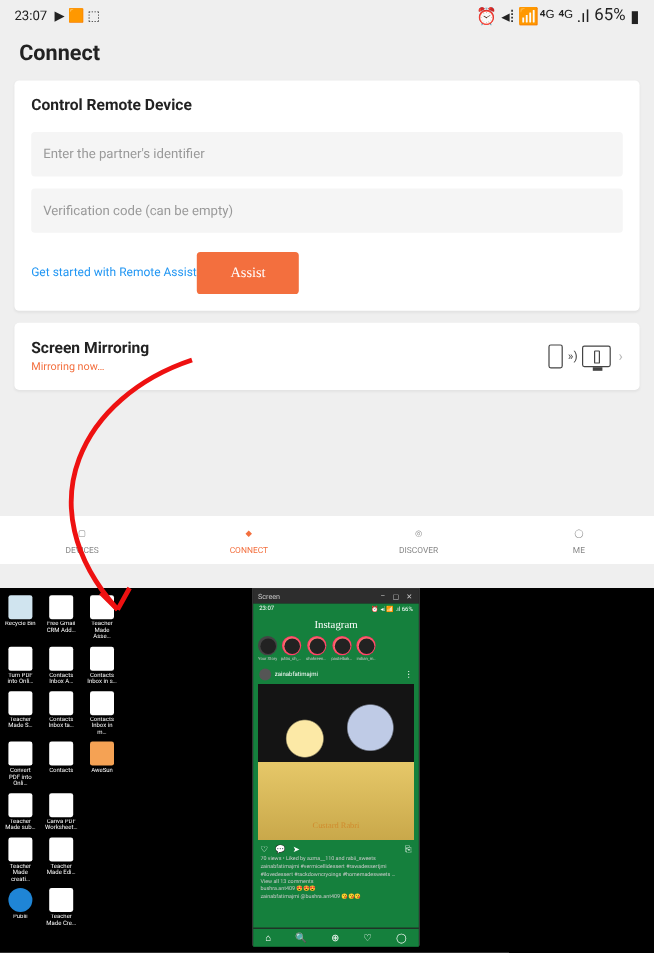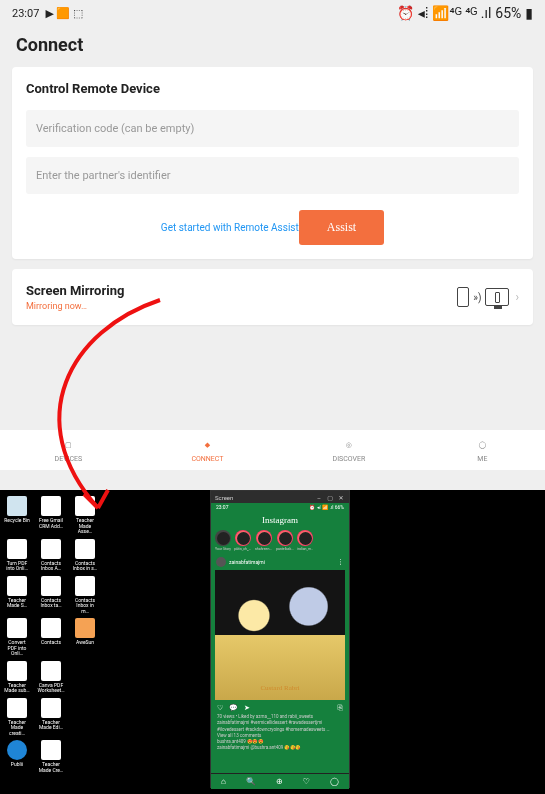--- a/index.html
+++ b/index.html
@@ -10,21 +10,21 @@
   .phone-inner { width: 100%; height: 490px; background: #efefef; }
 
   .status-bar { height: 26px; display: flex; justify-content: space-between; align-items: center; padding: 0 12px; font-size: 11px; color: #222; background: #efefef; }
   .status-left { display: flex; gap: 6px; align-items: center; }
   .status-right { display: flex; gap: 4px; align-items: center; font-size: 14px; }
   .page-title { font-size: 18px; font-weight: 700; color: #222; padding: 8px 16px 12px; }
 
   .card { background: #fff; margin: 0 12px 10px; border-radius: 4px; box-shadow: 0 1px 2px rgba(0,0,0,.05); padding: 14px; }
   .card-title { font-size: 13px; font-weight: 700; color: #222; margin-bottom: 14px; }
   .input-box { background: #f5f5f5; border-radius: 3px; padding: 12px 10px; font-size: 11px; color: #999; margin-bottom: 10px; }
-  .row-actions { display: flex; justify-content: center; align-items: center; margin-top: 16px; }
+  .row-actions { display: flex; justify-content: flex-start; align-items: center; margin-top: 16px; }
   .link-text { font-size: 10px; color: #2196f3; }
   .assist-btn { background: #f36f3e; color: #fff; font-size: 12px; padding: 10px 28px; border-radius: 3px; border: none; font-family: Liberation Serif, serif; }
 
   .mirror-card { display: flex; justify-content: space-between; align-items: center; padding: 14px; }
   .mirror-left { display: flex; flex-direction: column; }
   .mirror-title { font-size: 13px; font-weight: 700; color: #222; }
   .mirror-status { font-size: 9px; color: #f36f3e; margin-top: 3px; }
   .mirror-right { display: flex; align-items: center; gap: 6px; }
   .mirror-icon-group { display: flex; align-items: center; gap: 4px; }
   .dev-phone { width: 12px; height: 20px; border: 1.5px solid #444; border-radius: 2px; }
@@ -96,22 +96,22 @@
         <span>⏰ ◂⁞ 📶⁴ᴳ ⁴ᴳ .ıl</span>
         <span>65%</span>
         <span>▮</span>
       </div>
     </div>
 
     <div class="page-title">Connect</div>
 
     <div class="card">
       <div class="card-title">Control Remote Device</div>
+      <div class="input-box">Enter the partner's identifier</div>
       <div class="input-box">Verification code (can be empty)</div>
-      <div class="input-box">Enter the partner's identifier</div>
       <div class="row-actions">
         <span class="link-text">Get started with Remote Assist</span>
         <button class="assist-btn">Assist</button>
       </div>
     </div>
 
     <div class="card mirror-card">
       <div class="mirror-left">
         <span class="mirror-title">Screen Mirroring</span>
         <span class="mirror-status">Mirroring now…</span>

